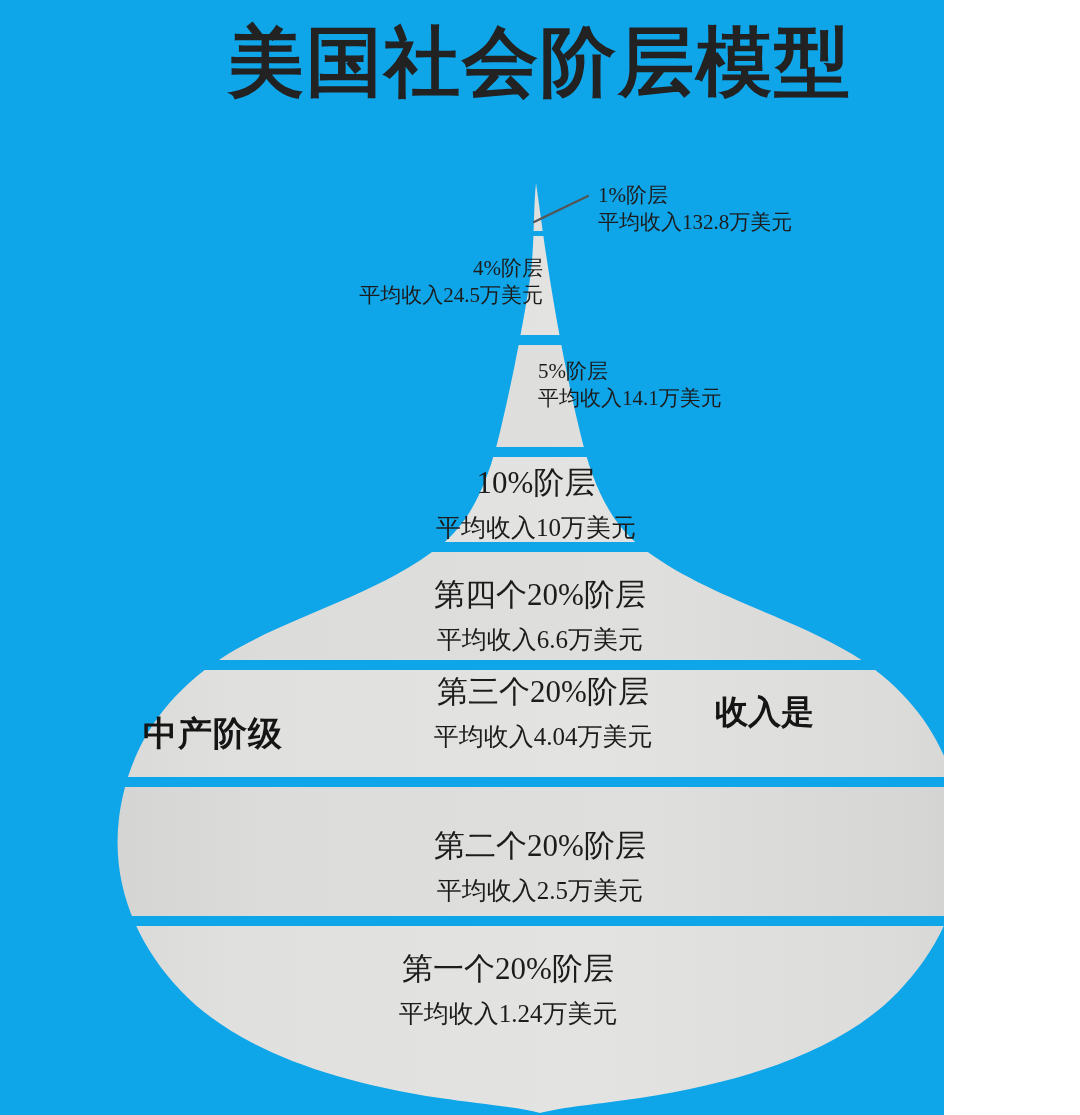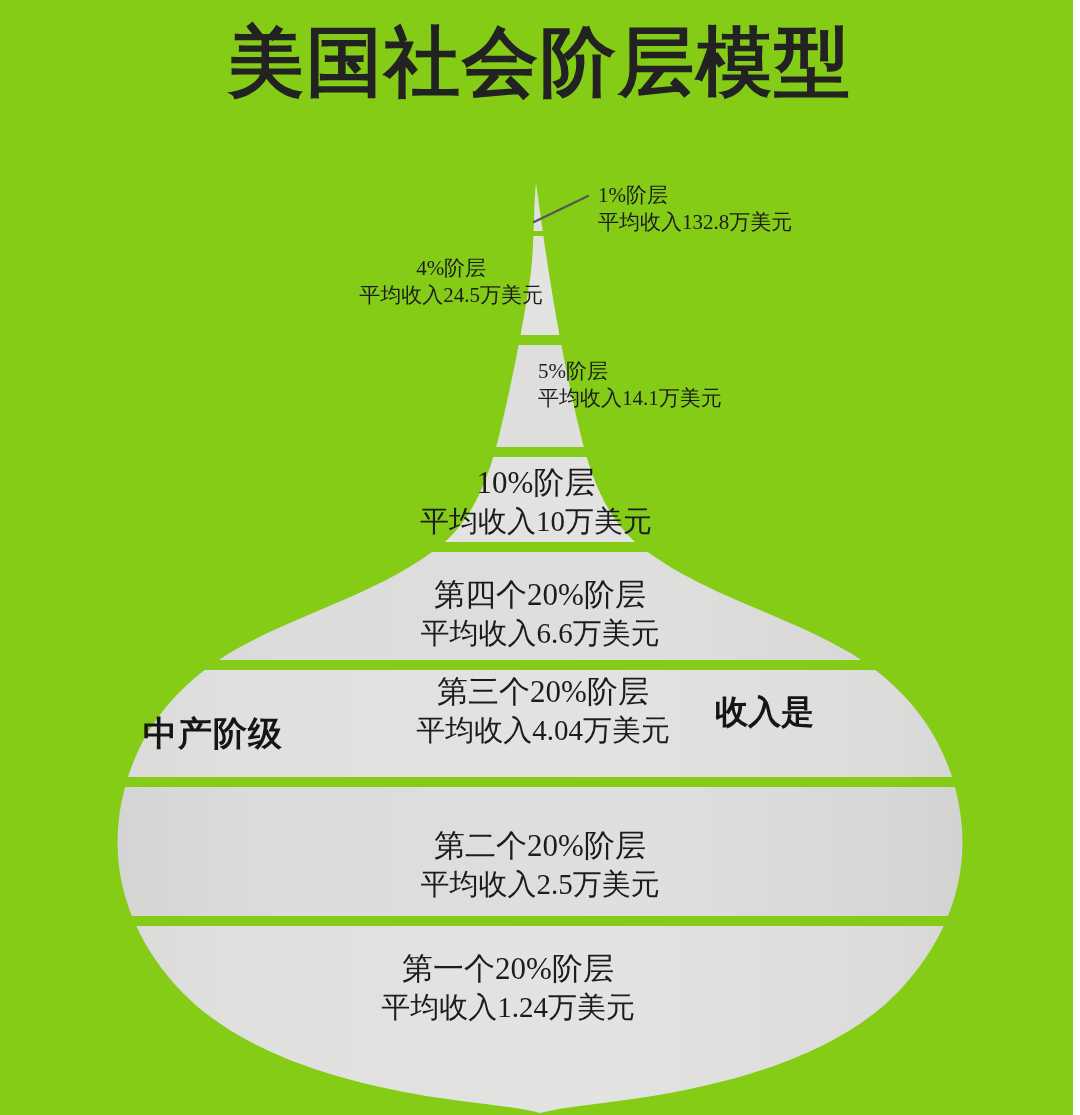--- a/index.html
+++ b/index.html
@@ -6,24 +6,25 @@
     margin: 0;
     padding: 0;
     background: #ffffff;
   }
   body {
     font-family: "Liberation Serif", "DejaVu Serif", serif;
     -webkit-font-smoothing: antialiased;
   }
   #page {
     position: relative;
-    width: 1073px;
+    width: 904px;
     height: 1115px;
-    background: #84cc16;
+    background: #0ea5e9;
     overflow: hidden;
+    padding-left: 40px;
   }
 
   
   #title {
     position: absolute;
     left: 0;
     top: 22px;
     width: 1080px;
     text-align: center;
     font-family: "Liberation Sans", "DejaVu Sans", sans-serif;
@@ -61,21 +62,21 @@
   .lbl .l1, .lbl .l2 {
     display: block;
   }
   
   .tier-inner {
     font-size: 30px;
     text-align: center;
     transform: translateX(-50%);
   }
   .tier-inner .l1 { font-size: 31px; }
-  .tier-inner .l2 { font-size: 29px; }
+  .tier-inner .l2 { font-size: 25px; margin-top: 9px; }
 
   
   .tier-out {
     font-size: 21px;
   }
   .tier-out.right { text-align: left; }
   .tier-out.left  { text-align: right; transform: translateX(-100%); }
 
   
   .bold-anno {
@@ -173,21 +174,21 @@
   </svg>
 
   <div id="labels">
 
     <div class="lbl tier-out right" style="left:598px; top:182px;">
       <span class="l1">1%阶层</span>
       <span class="l2">平均收入132.8万美元</span>
     </div>
 
     <div class="lbl tier-out left" style="left:543px; top:255px;">
-      <span class="l1" style="display:block; text-align:center;">4%阶层</span>
+      <span class="l1" style="display:block; text-align:right;">4%阶层</span>
       <span class="l2">平均收入24.5万美元</span>
     </div>
 
     <div class="lbl tier-out right" style="left:538px; top:358px;">
       <span class="l1">5%阶层</span>
       <span class="l2">平均收入14.1万美元</span>
     </div>
 
     <div class="lbl tier-inner" style="left:536px; top:463px;">
       <span class="l1">10%阶层</span>

